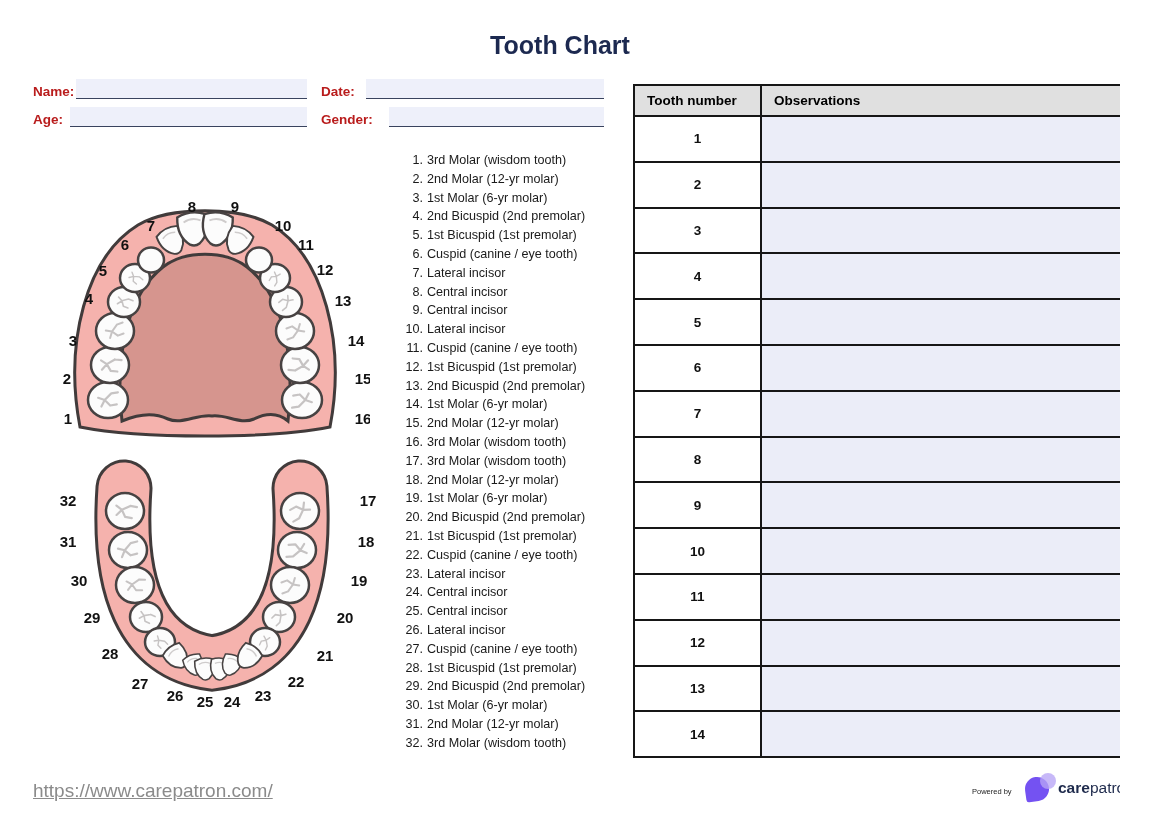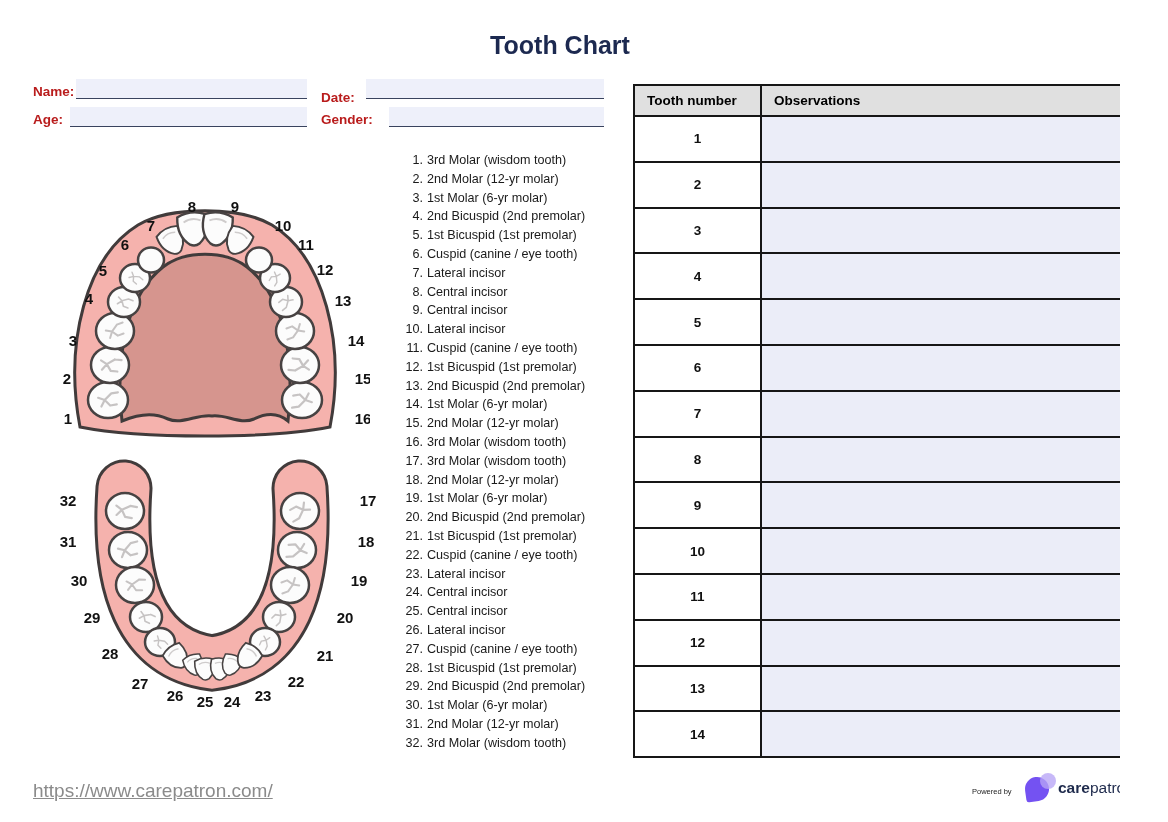--- a/index.html
+++ b/index.html
@@ -40,21 +40,21 @@
 </style>
 </head>
 <body>
 
 <div class="page">
 
   <div class="title">Tooth Chart</div>
 
   <span class="flabel" style="left:33px;top:84px;">Name:</span>
   <input class="ffield" style="left: 76px; top: 79px; width: 231px;" value="">
-  <span class="flabel" style="left:321px;top:84px;margin-top:6px;">Date:</span>
+  <span class="flabel" style="left:321px;top:84px;">Date:</span>
   <input class="ffield" style="left: 366px; top: 79px; width: 238px;" value="">
   <span class="flabel" style="left:33px;top:112px;">Age:</span>
   <input class="ffield" style="left: 70px; top: 107px; width: 237px;" value="">
   <span class="flabel" style="left:321px;top:112px;">Gender:</span>
   <input class="ffield" style="left: 389px; top: 107px; width: 215px;" value="">
 
   <svg class="diagram" style="left:40px;top:195px;" width="330" height="250" viewBox="0 0 330 250">
     <defs>
       <g id="incisor">
         <path d="M -15,-14 Q 0,-21 15,-14 Q 18,6 5,16 Q 0,19 -5,16 Q -18,6 -15,-14 Z" fill="#fcfcfc" stroke="#474242" stroke-width="2.5"></path>

